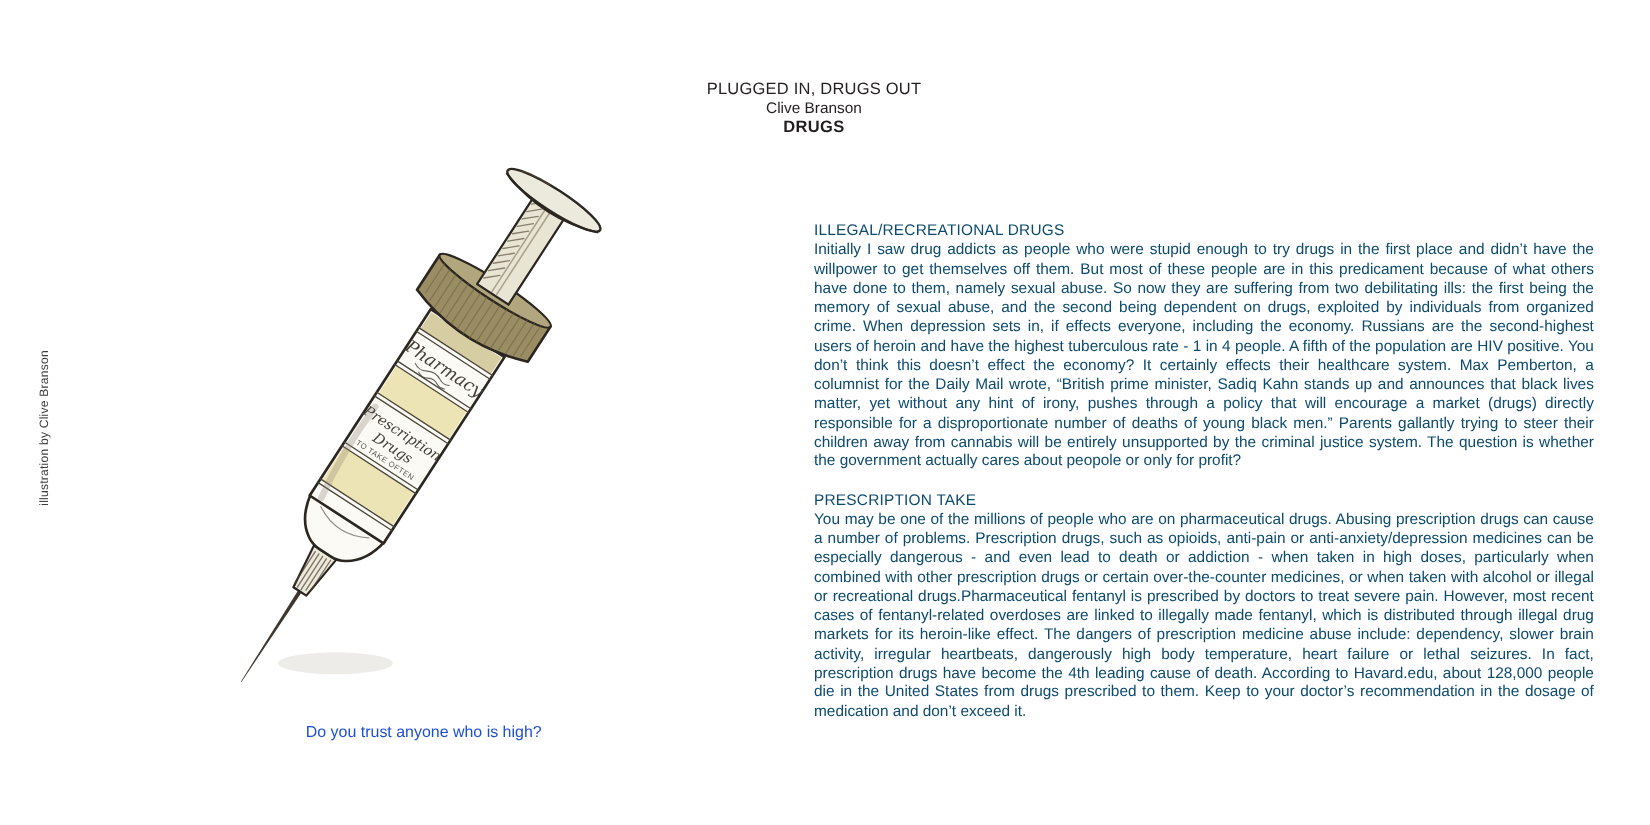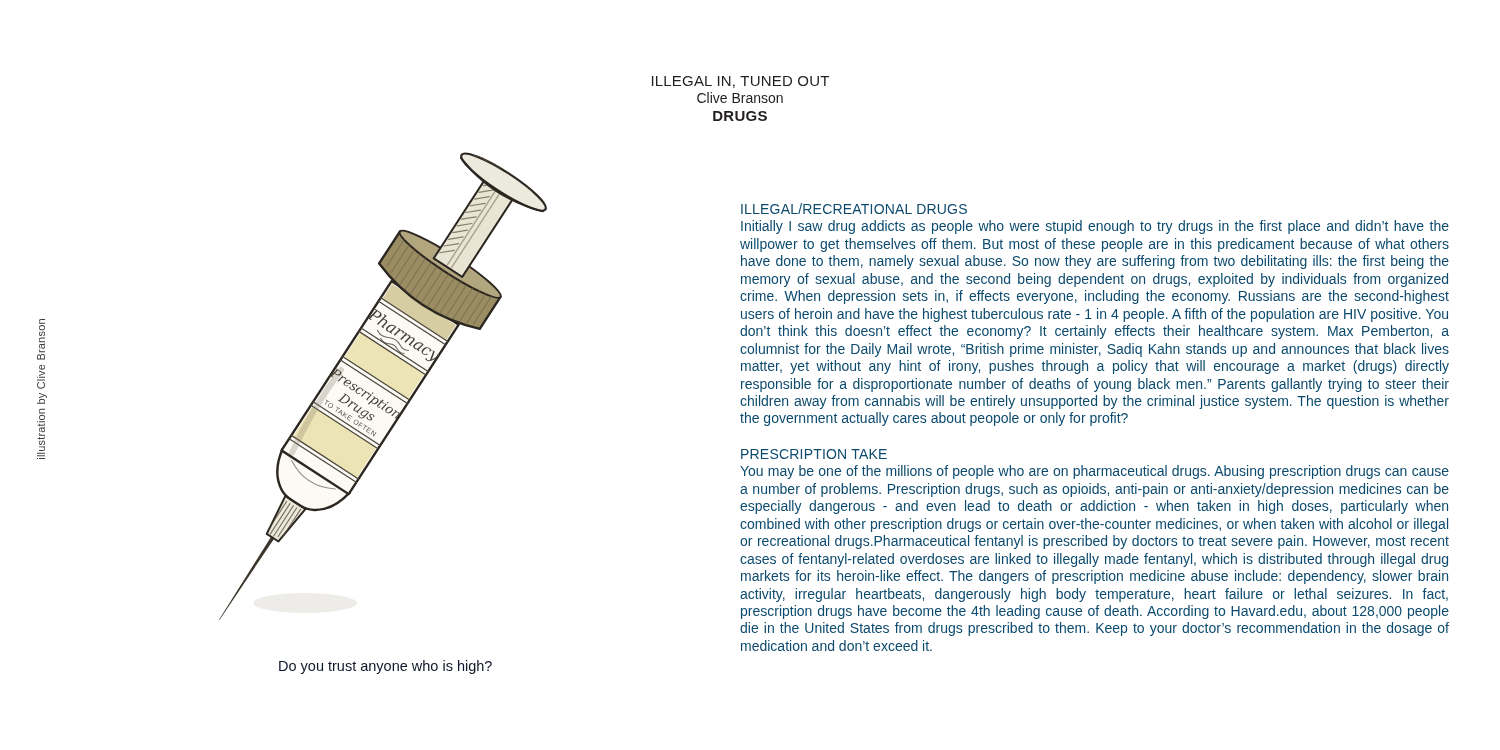--- a/index.html
+++ b/index.html
@@ -13,37 +13,37 @@
   .header .author  { font-size:14px; }
   .header .topic   { font-weight:bold; letter-spacing:0.3px; }
 
   .credit { position:absolute; left:41px; top:389px; white-space:nowrap;
             transform:translate(-50%,-50%) rotate(-90deg);
             font-size:11px; color:#3c3c3c; letter-spacing:0.2px; }
 
   .figure { position:absolute; left:175px; top:135px; width:430px; height:510px; }
   .figure svg { width:100%; height:100%; display:block; }
 
-  .caption { position:absolute; left:278px; top:658px; font-size:14.5px; color:#0f172a; }
+  .caption { position:absolute; left:278px; top:658px; font-size:14.5px; color:#1d4ed8; }
 
   .article { position:absolute; left:740px; top:201px; width:709px;
              font-size:14px; line-height:17.45px; color:#0c4a6e; }
   .article .sec-heading { font-weight:normal; font-size:14px; letter-spacing:0.2px; }
   .article p { text-align:justify; }
   .article .section + .section { margin-top:18px; }
 
   .script-text { font-family:"DejaVu Serif", serif; font-style:italic; }
 </style>
 </head>
 <body>
 
 <div class="page">
 
   <div class="header">
-    <div class="title">ILLEGAL IN, TUNED OUT</div>
+    <div class="title">PLUGGED IN, DRUGS OUT</div>
     <div class="author">Clive Branson</div>
     <div class="topic">DRUGS</div>
   </div>
 
   <div class="credit">illustration by Clive Branson</div>
 
   <div class="figure">
     <svg viewBox="0 0 430 510" xmlns="http://www.w3.org/2000/svg">
 
       <ellipse cx="130" cy="468" rx="52" ry="10" fill="#d2cec6" opacity="0.38"></ellipse>

